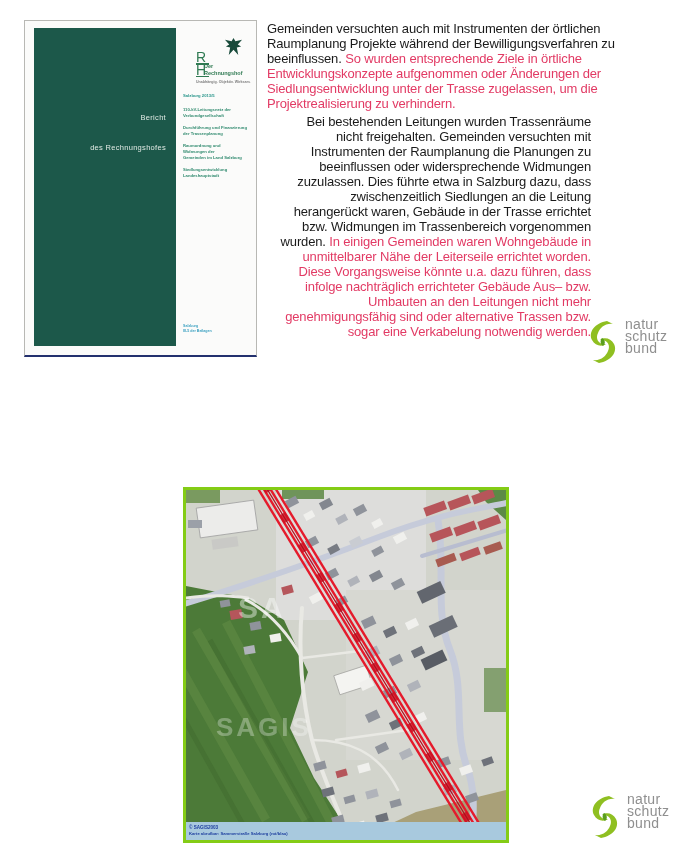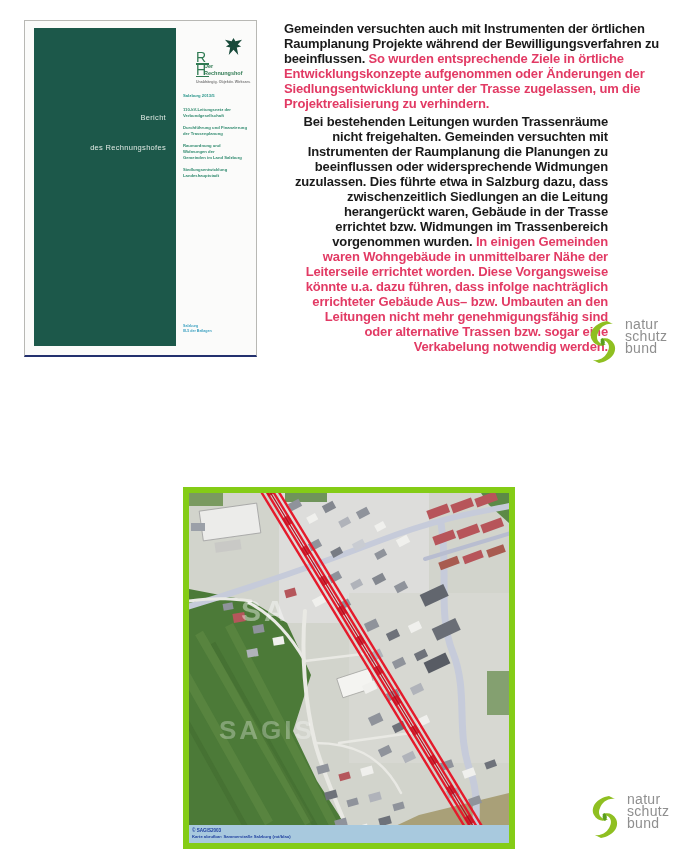--- a/index.html
+++ b/index.html
@@ -17,33 +17,33 @@
   .rh-logo .bar{display:block;width:13px;height:1.5px;background:#2f7a52;margin:1px 0;}
   .eagle{position:absolute;left:41px;top:4px;width:19px;height:19px;}
   .pubname{position:absolute;left:21px;top:30px;color:#2f7a52;font-size:5.5px;line-height:6.5px;font-weight:bold;}
   .tagline{position:absolute;left:13px;top:47px;color:#7d7d7d;font-size:3.6px;white-space:nowrap;}
   .series{position:absolute;left:0;top:60px;color:#28958a;font-size:4.2px;filter:blur(.4px);white-space:nowrap;}
   .subj{position:absolute;left:0;color:#2f8a6e;font-size:4.2px;line-height:6px;filter:blur(.45px);white-space:nowrap;}
   .sb0{top:74px;} .sb1{top:92px;} .sb2{top:110px;} .sb3{top:134px;}
   .cfoot{position:absolute;left:0;top:291px;color:#3aa0c0;font-size:3.6px;line-height:5px;filter:blur(.35px);white-space:nowrap;}
 
   
-  .article{position:absolute;left:284px;top:21px;width:400px;color:#1a1a1a;
-           font-size:13px;line-height:15px;font-weight:bold;letter-spacing:-0.15px;}
+  .article{position:absolute;left:267px;top:21px;width:400px;color:#1a1a1a;
+           font-size:13px;line-height:15px;font-weight:normal;letter-spacing:-0.15px;}
   .article p{margin:0;}
   .p2{margin-top:3px !important;margin-left:10px !important;width:314px;text-align:right;}
   .red{color:#e23a64;}
 
   
   .nsb{position:absolute;display:flex;align-items:flex-start;gap:5px;}
   .nsb1{left:586px;top:318px;} .nsb2{left:588px;top:793px;}
   .nsb-text{color:#8f8f8f;font-size:14px;line-height:12px;letter-spacing:.3px;}
 
   
-  .map{position:absolute;left:183px;top:487px;width:320px;height:350px;border:6px solid #84cc16;}
+  .map{position:absolute;left:183px;top:487px;width:320px;height:350px;border:3px solid #84cc16;}
   .map svg{display:block;}
 </style>
 </head>
 <body>
 
 <div class="cover">
   <div class="cover-green">
     <div class="spine spine1">Bericht</div>
     <div class="spine spine2">des Rechnungshofes</div>
   </div>

